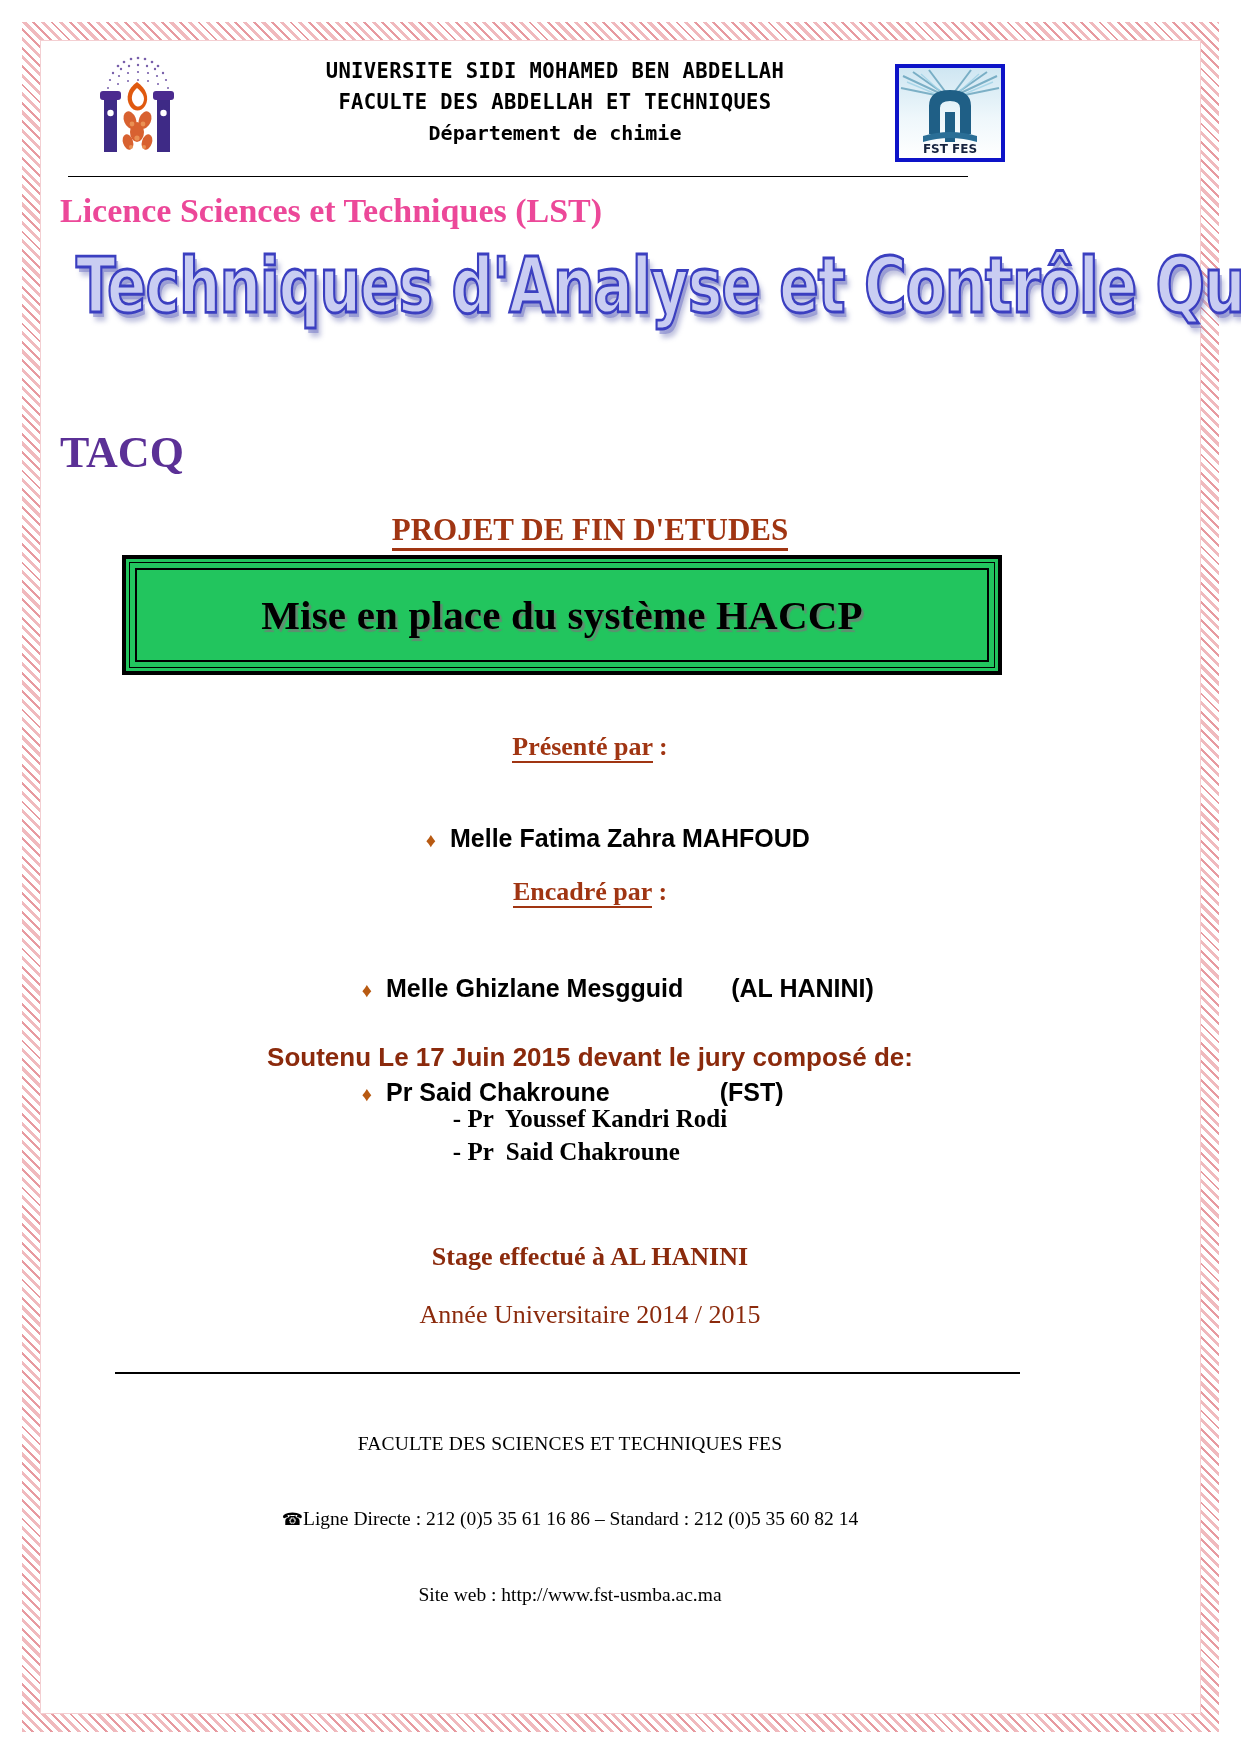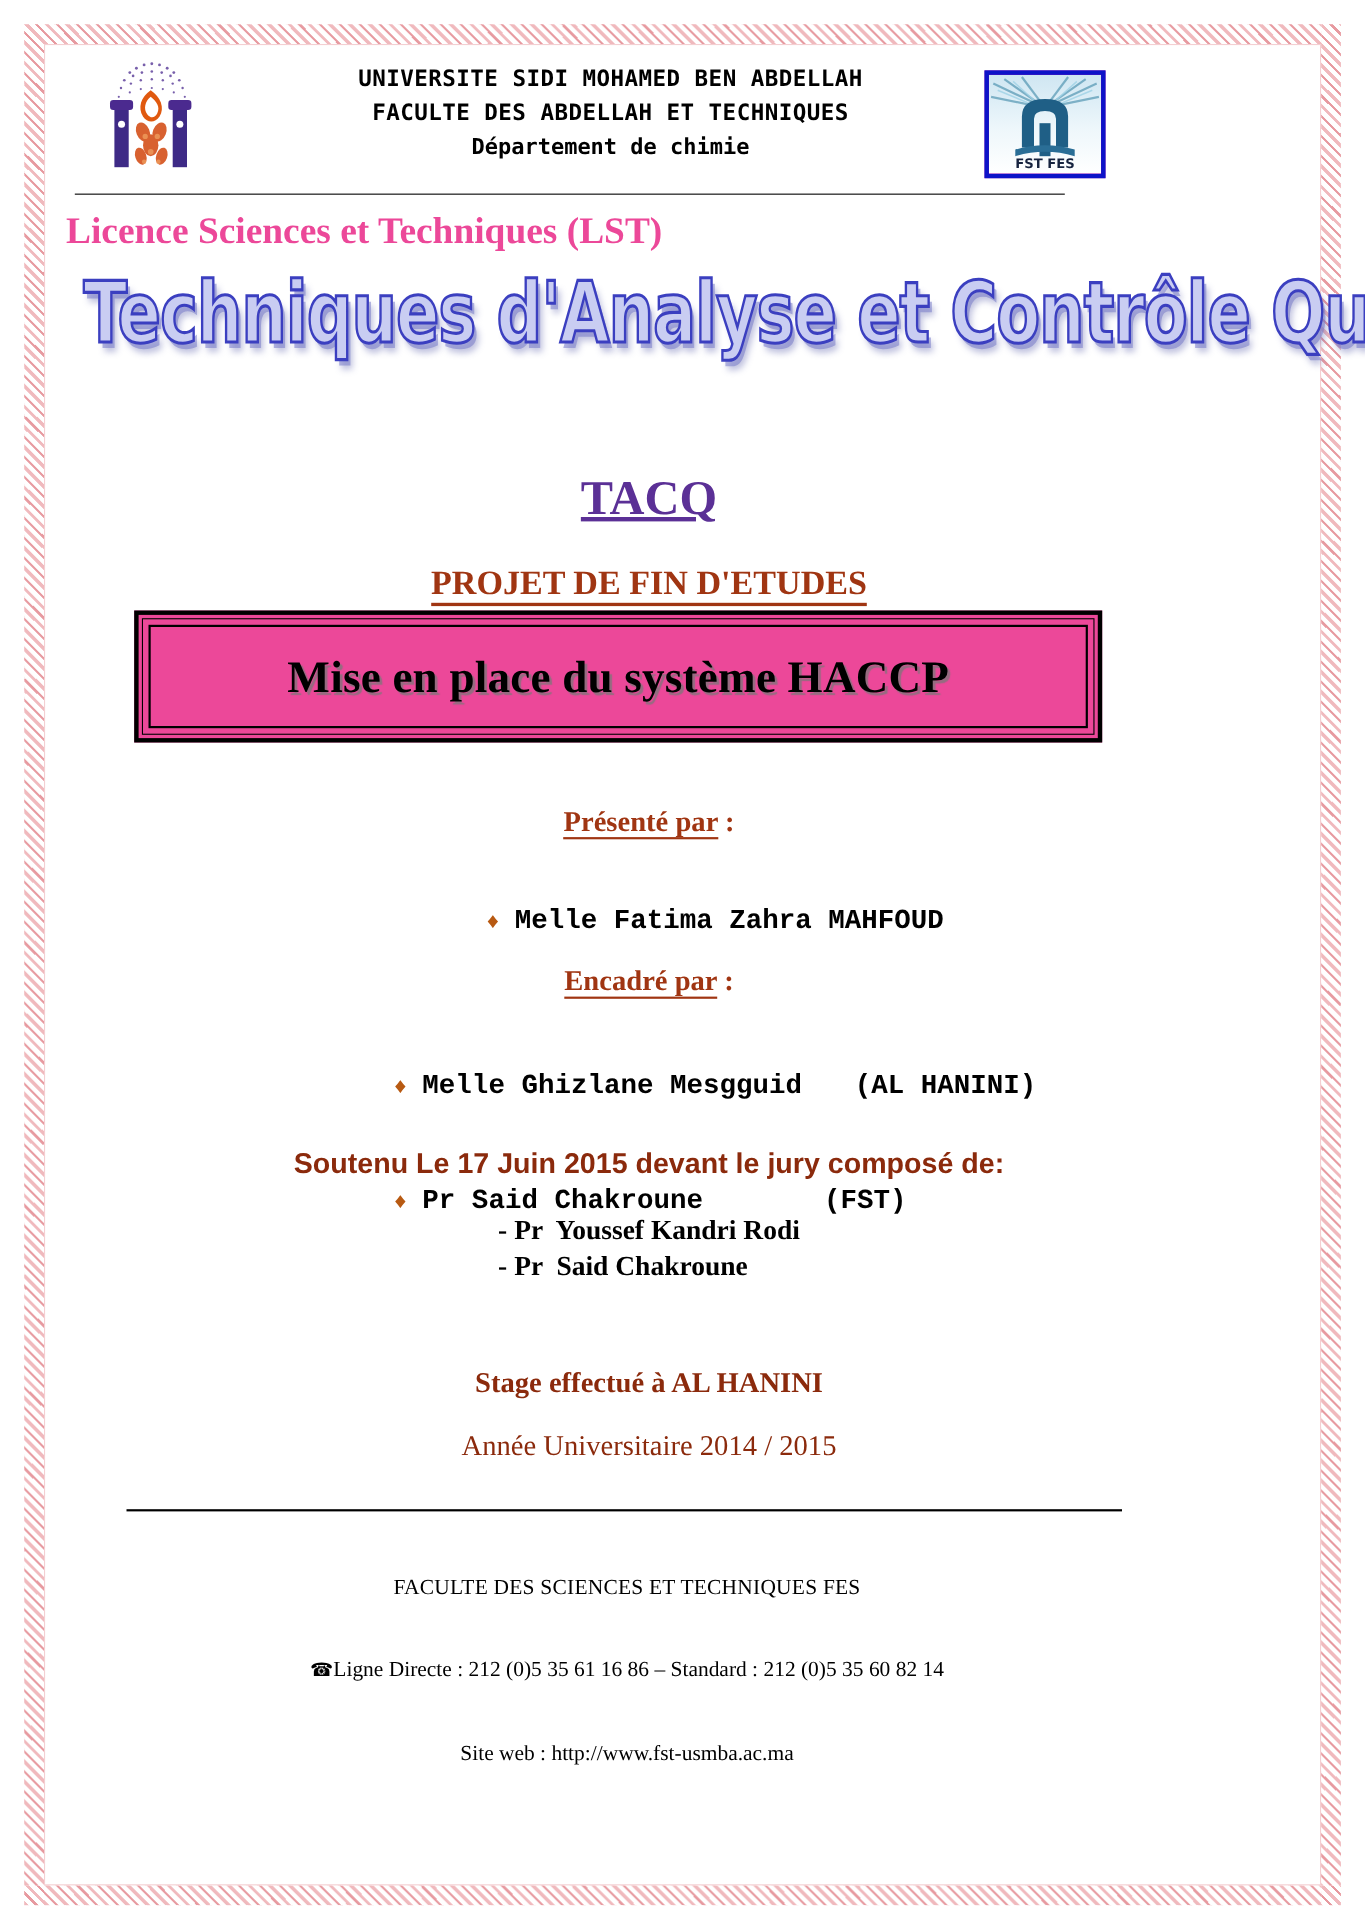--- a/index.html
+++ b/index.html
@@ -97,25 +97,24 @@
     color:#c9cdf2;
     -webkit-text-stroke:2.2px #3b3fc0;
     text-shadow:
        3px 4px 0 rgba(120,124,200,.55),
        5px 7px 5px rgba(90,94,170,.38);
     white-space:nowrap;
   }
 
   .tacq{
     position:absolute;left:0;top:385px;width:1060px;
-    text-align:center;
+    text-align:left;
     font-size:44px;font-weight:bold;
     color:#5b3096;
     font-family:"Liberation Serif",serif;
-    text-decoration:underline;
   }
 
   .pfe{
     position:absolute;left:0;top:470px;width:1060px;
     text-align:center;
   }
   .pfe span{
     font-size:31px;font-weight:bold;
     color:#a03512;
     border-bottom:3px solid #a03512;
@@ -123,21 +122,21 @@
     font-family:"Liberation Serif",serif;
   }
 
   
   .haccp-box{
     position:absolute;left:62px;top:513px;
     width:880px;height:120px;
     box-sizing:border-box;
     border:4px solid #000;
     padding:3px;
-    background:#ec4899;
+    background:#22c55e;
   }
   .haccp-box-mid{
     width:100%;height:100%;
     box-sizing:border-box;
     border:1.5px solid #000;
     padding:5px;
   }
   .haccp-box-in{
     width:100%;height:100%;
     box-sizing:border-box;
@@ -159,21 +158,21 @@
     font-family:"Liberation Serif",serif;
   }
   .lead u{text-decoration:none;border-bottom:2.5px solid #a03512;}
 
   .person-list{
     list-style:none;margin:0;padding:0;
     display:inline-block;text-align:left;
   }
   .person-list li{
     font-size:25px;font-weight:bold;color:#000;
-    font-family:Liberation Mono, monospace;
+    font-family:Liberation Sans, sans-serif;
     line-height:34px;
     white-space:pre;
   }
   .person-list li .bullet{
     color:#b85a12;font-size:20px;
     margin-right:14px;
   }
 
   .jury-head{
     font-size:26px;font-weight:bold;color:#8b2a0c;

